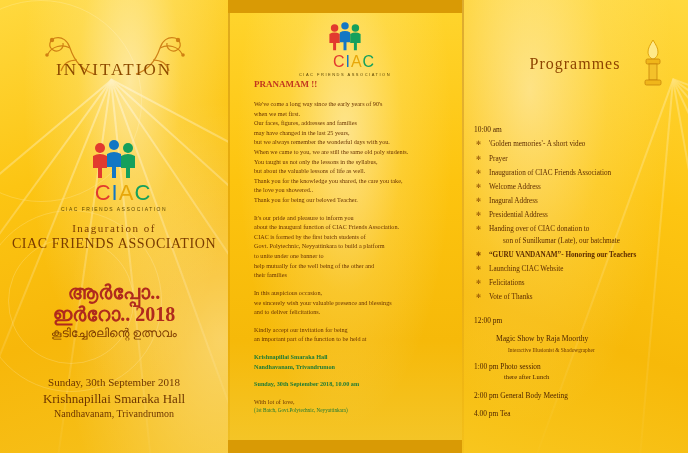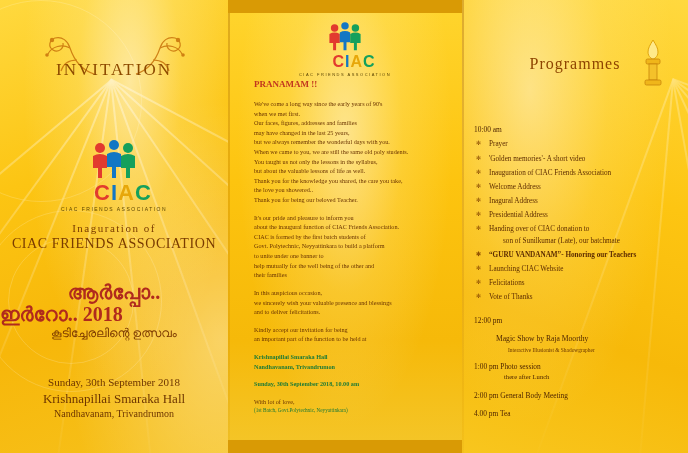--- a/index.html
+++ b/index.html
@@ -45,33 +45,33 @@
 
   
   .invitation-word{
     position:absolute;top:60px;left:0;width:228px;text-align:center;
     font-family:"Liberation Serif",serif;font-size:17px;letter-spacing:2px;color:#8e4a00;
   }
   .deco-top{position:absolute;top:30px;left:22px;width:80px;height:48px;}
   .deco-top2{position:absolute;top:30px;left:128px;width:80px;height:48px;}
 
   .ciac-logo{position:absolute;top:140px;left:0;width:228px;text-align:center;}
-  .ciac-word{font-family:"Liberation Sans",sans-serif;font-weight:bold;font-size:22px;
+  .ciac-word{font-family:"Liberation Sans",sans-serif;font-weight:normal;font-size:22px;
     color:#0f8f8f;letter-spacing:1px;line-height:1;margin-top:-2px;padding-left:18px;}
   .ciac-word .c1{color:#e23a2e}.ciac-word .c2{color:#1277c4}
   .ciac-word .c3{color:#e7a70a}.ciac-word .c4{color:#15a05c}
   .ciac-sub{font-family:"Liberation Sans",sans-serif;font-size:5px;letter-spacing:1.5px;color:#5a4300;margin-top:2px;}
 
   .inaug{position:absolute;top:222px;left:0;width:228px;text-align:center;
     font-size:11px;letter-spacing:1.5px;color:#7a3b00;}
   .assoc{position:absolute;top:236px;left:0;width:228px;text-align:center;
     font-size:14px;letter-spacing:.6px;color:#7a3b00;}
   .mal-1{position:absolute;top:281px;left:0;width:228px;text-align:center;
     font-size:20px;color:#b02a1d;font-weight:bold;font-family:"Liberation Serif",serif;}
-  .mal-2{position:absolute;top:303px;left:0;width:228px;
+  .mal-2{position:absolute;top:303px;left:0;width:228px;text-align:center;
     font-size:20px;color:#b02a1d;font-weight:bold;}
   .mal-3{position:absolute;top:326px;left:0;width:228px;text-align:center;
     font-size:12px;color:#7c3a00;}
   .ldate{position:absolute;top:376px;left:0;width:228px;text-align:center;font-size:11px;color:#6e3600;}
   .lvenue{position:absolute;top:391px;left:0;width:228px;text-align:center;font-size:13px;color:#6e3600;}
   .lplace{position:absolute;top:408px;left:0;width:228px;text-align:center;font-size:10px;color:#6e3600;}
 
   
   .mid-logo{position:absolute;left:228px;top:22px;width:234px;text-align:center;}
   .mid-logo .ciac-word{font-size:16px;}
@@ -257,22 +257,22 @@
     <rect x="6" y="21" width="14" height="5" rx="1.5" fill="#f0b61a" stroke="#c8840a" stroke-width=".8"></rect>
     <rect x="9" y="26" width="8" height="16" fill="#f4c12a" stroke="#c8840a" stroke-width=".8"></rect>
     <rect x="5" y="42" width="16" height="5" rx="1.5" fill="#f0b61a" stroke="#c8840a" stroke-width=".8"></rect>
   </svg>
 
   <div class="prog-title">Programmes</div>
 
   <div class="prog">
     <div class="time">10:00 am</div>
     <ul class="bullets">
+      <li>'Golden memories'- A short video</li>
       <li>Prayer</li>
-      <li>'Golden memories'- A short video</li>
       <li>Inauguration of CIAC Friends Association</li>
       <li>Welcome Address</li>
       <li>Inagural Address</li>
       <li>Presidential Address</li>
       <li>
         <span>Handing over of CIAC donation to</span>
         <span class="indent">son of Sunilkumar (Late), our batchmate</span>
       </li>
       <li class="bold">“GURU VANDANAM”- Honoring our Teachers</li>
       <li>Launching CIAC Website</li>

